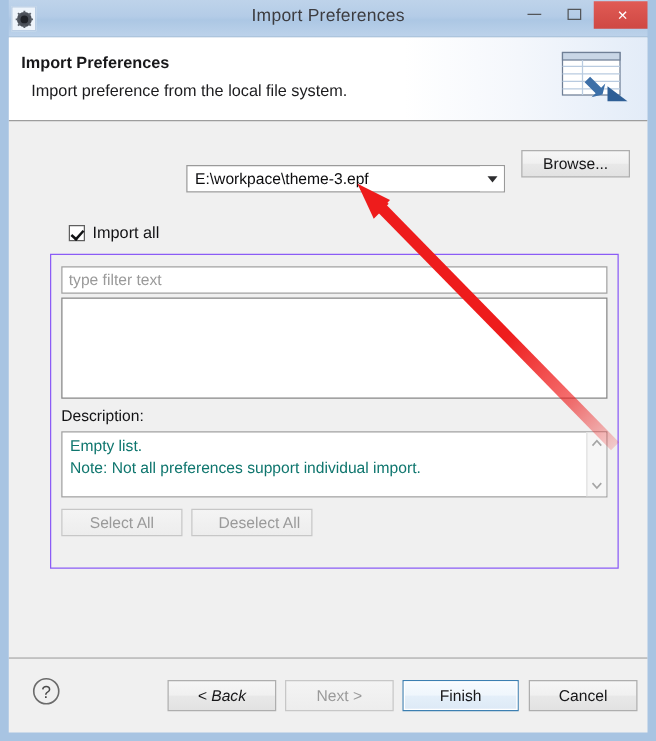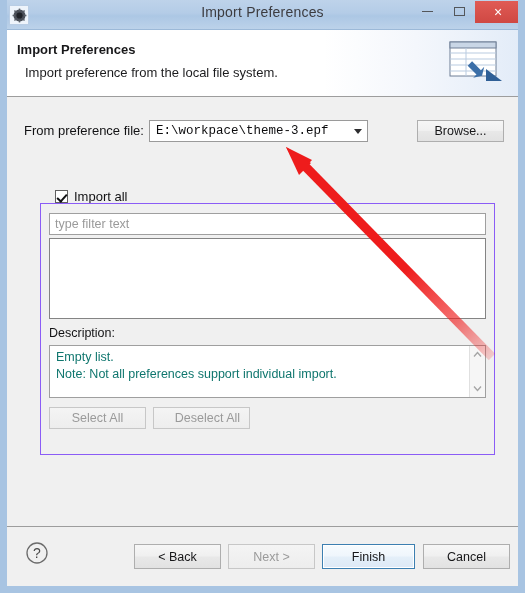--- a/index.html
+++ b/index.html
@@ -142,27 +142,26 @@
     height: 22px;
   }
   .lbl-file {
     position: absolute;
     left: 17px; top: 3px;
     font-size: 13px;
     color: #121214;
   }
   .combo {
     position: absolute;
-    left: 142px; top: 0px;
-    width: 219px;
+    left: 142px; top: 12px;
+    width: 255px;
     height: 22px;
     background: #ffffff;
     border: 1px solid #9a9a9a;
     box-sizing: border-box;
-    font-family: Liberation Mono, monospace;
   }
   .combo-value {
     position: absolute;
     left: 6px; top: 3px;
     font-size: 12.5px;
     color: #0c0c0e;
     white-space: nowrap;
   }
   .combo-arrow {
     position: absolute;
@@ -200,23 +199,23 @@
     background: linear-gradient(to bottom, #f7fbfe 0%, #eff6fc 48%, #e4eff9 52%, #dde9f6 100%);
   }
   .btn-browse {
     position: absolute;
     left: 410px; top: 0;
     width: 87px; height: 22px; text-align: right;
   }
 
   .chk-row {
     position: absolute;
-    left: 20px; top: 91px;
-    display: flex;
-    align-items: center;
+    left: 20px; top: 80px;
+    display: flex;
+    align-items: flex-end;
     gap: 6px;
     padding-left: 28px;
   }
   .chkbox {
     width: 13px; height: 13px;
     border: 1px solid #5f5f5f;
     background: #ffffff;
     box-sizing: border-box;
     position: relative;
   }
@@ -330,21 +329,21 @@
     left: 7px; top: 527px;
     width: 511px;
     height: 59px;
     background: #f0f0f0;
   }
   .help-icon {
     position: absolute;
     left: 18px; top: 14px;
     width: 24px; height: 24px;
   }
-  .btn-back  { position: absolute; left: 127px; top: 17px; width: 87px; height: 25px; }
+  .btn-back  { position: absolute; left: 127px; top: 17px; width: 87px; height: 25px; font-style: italic; }
   .btn-next  { position: absolute; left: 221px; top: 17px; width: 87px; height: 25px; }
   .btn-finish{ position: absolute; left: 315px; top: 17px; width: 93px; height: 25px; }
   .btn-cancel{ position: absolute; left: 416px; top: 17px; width: 87px; height: 25px; }
 
   
   .annotation {
     position: absolute;
     left: 0; top: 0;
     width: 525px; height: 593px;
     pointer-events: none;
@@ -403,21 +402,20 @@
         <path d="M34 24 L50 24 L50 18 L56 28 L50 38 L50 32 L34 32 Z" fill="#3c6fa8" transform="translate(-6,6) scale(0.78) rotate(45 40 28)"></path>
         <path d="M36 30 L52 30 L52 44 L36 44 Z" fill="none"></path>
         <polygon points="38,30 54,42 38,42" fill="#2f5f96"></polygon>
       </svg>
     </div>
   </div>
 
   <div class="body-area">
 
     <div class="row-file">
-      <div class="lbl-file">From preference file:</div>
       <div class="combo">
         <div class="combo-value">E:\workpace\theme-3.epf</div>
         <div class="combo-arrow">
             <span class="chev"></span>
           </div>
       </div>
       <div class="btn btn-browse">Browse...</div>
     </div>
 
     <div class="chk-row">

